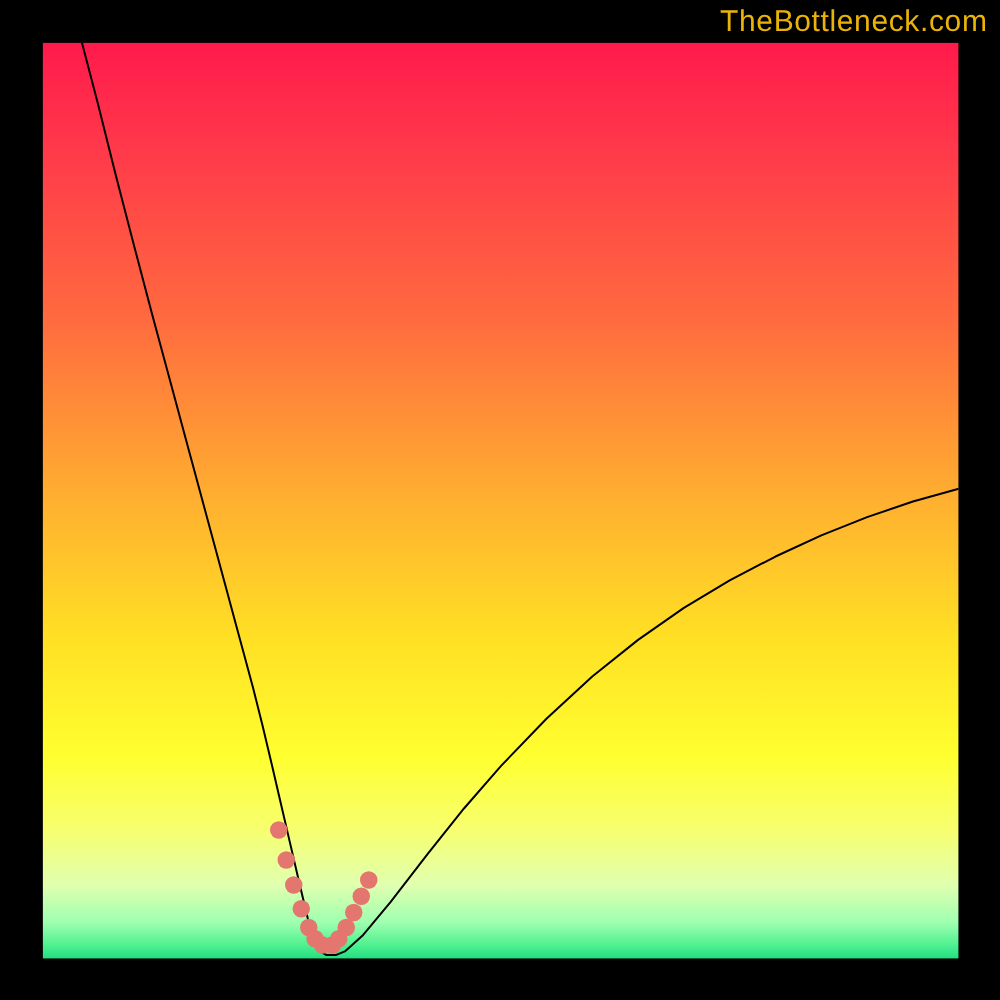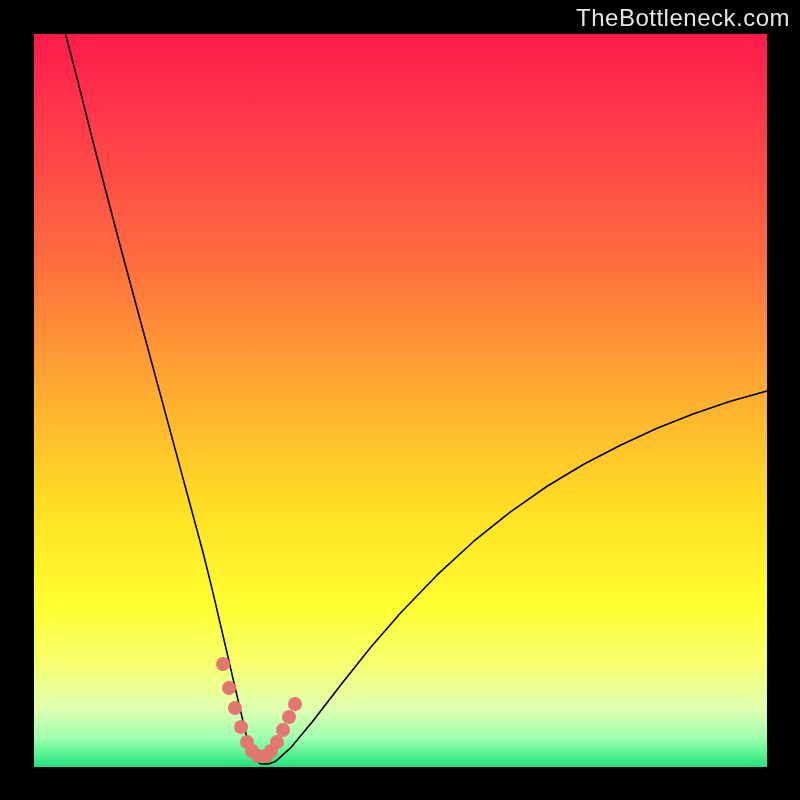--- a/index.html
+++ b/index.html
@@ -9,21 +9,21 @@
     position: absolute;
     top: 0; left: 0;
     width: 800px; height: 800px;
     background: #000;
   }
 
   .watermark {
     position: absolute;
     top: 4px;
     right: 10px;
-    color: #e5e5e5;
+    color: #eab308;
     font-size: 24px;
     font-weight: 500;
     letter-spacing: 0.5px;
     z-index: 10;
   }
 
   .plot-area {
     position: absolute;
     top: 34px;
     left: 34px;

